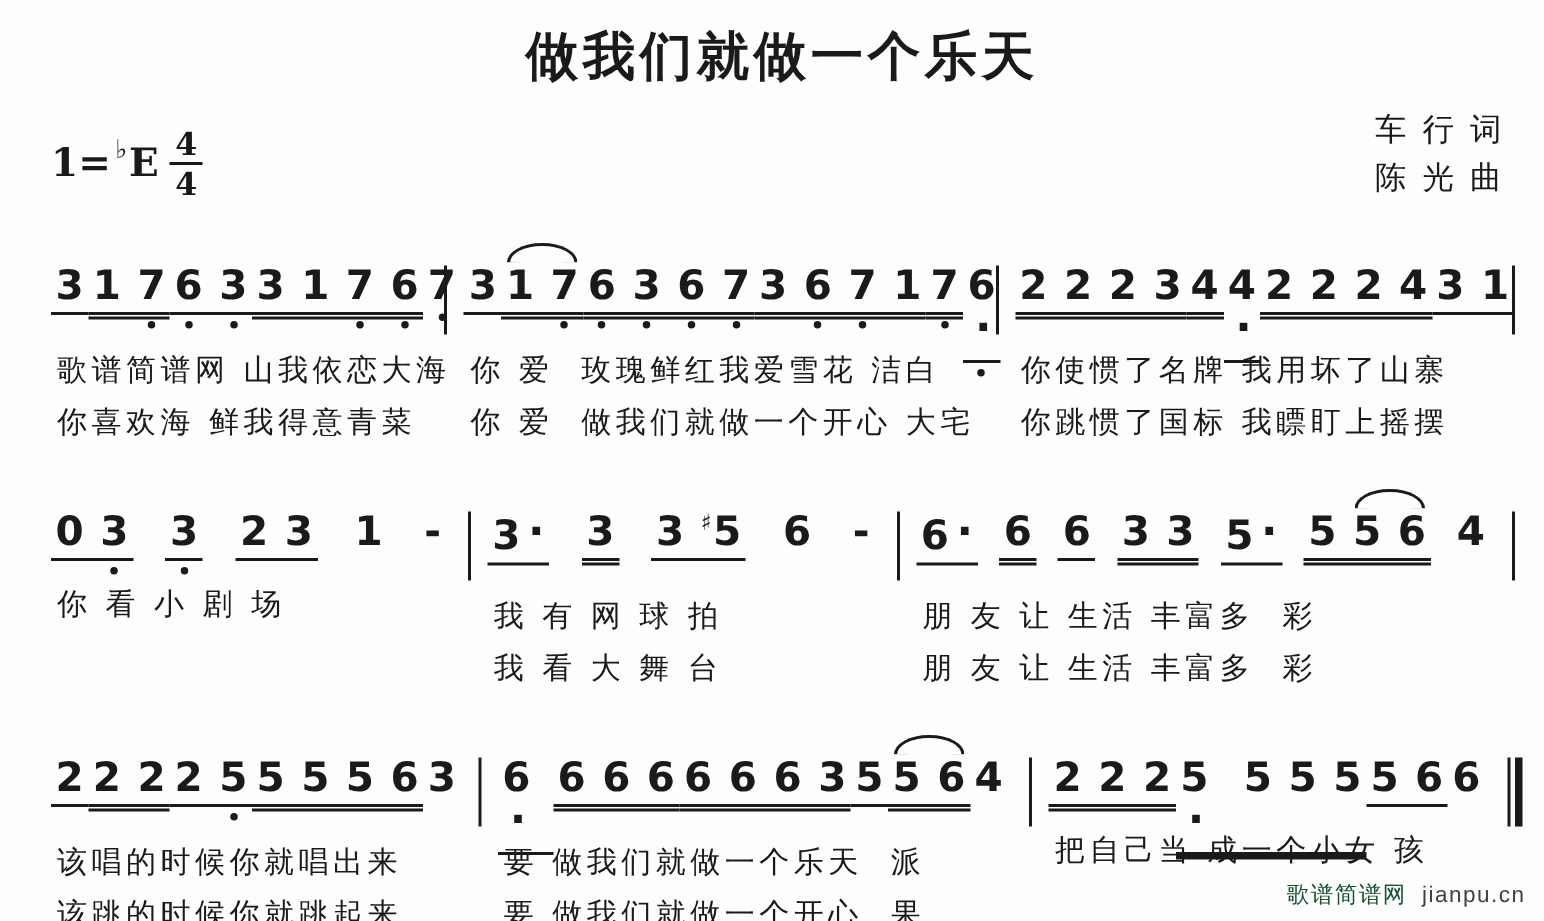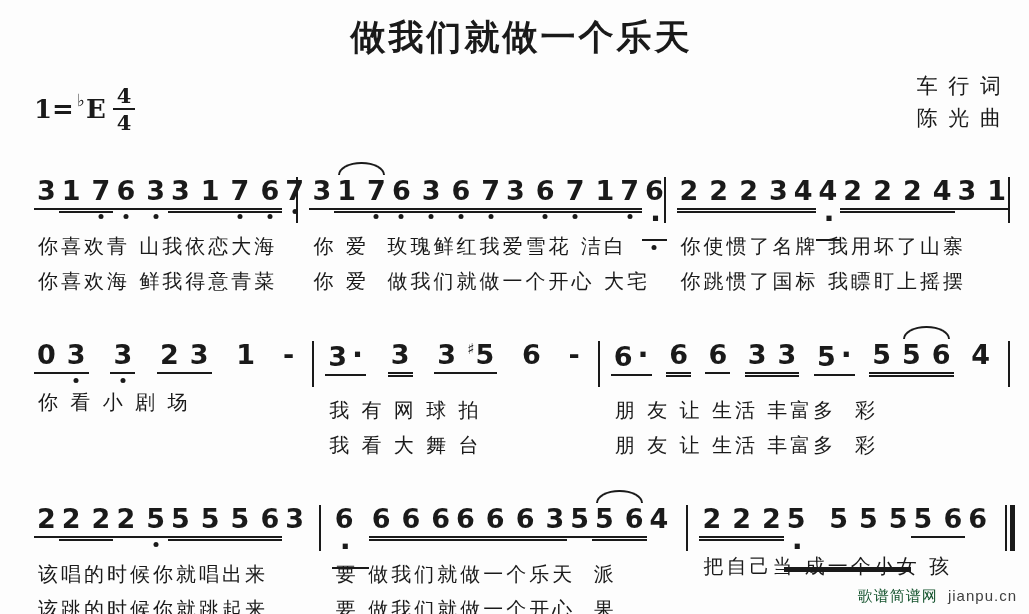--- a/index.html
+++ b/index.html
@@ -94,21 +94,21 @@
             <span class="group g-u2">
               <span class="note">3</span>
               <span class="note">1</span>
               <span class="note low">7</span>
               <span class="note low">6</span>
             </span>
             <span class="group g-u0">
               <span class="note low">7</span>
             </span>
           </div>
-          <div class="lyric first">你喜欢青 山我依恋大海</div>
+          <div class="lyric first">歌谱简谱网 山我依恋大海</div>
           <div class="lyric">你喜欢海 鲜我得意青菜</div>
         </div>
         <div class="barline"></div>
         <div class="measure">
           <div class="notes-row">
             <span class="group g-u1">
               <span class="note">3</span>
             </span>
             <span class="group g-u2">
               <span class="slur">

